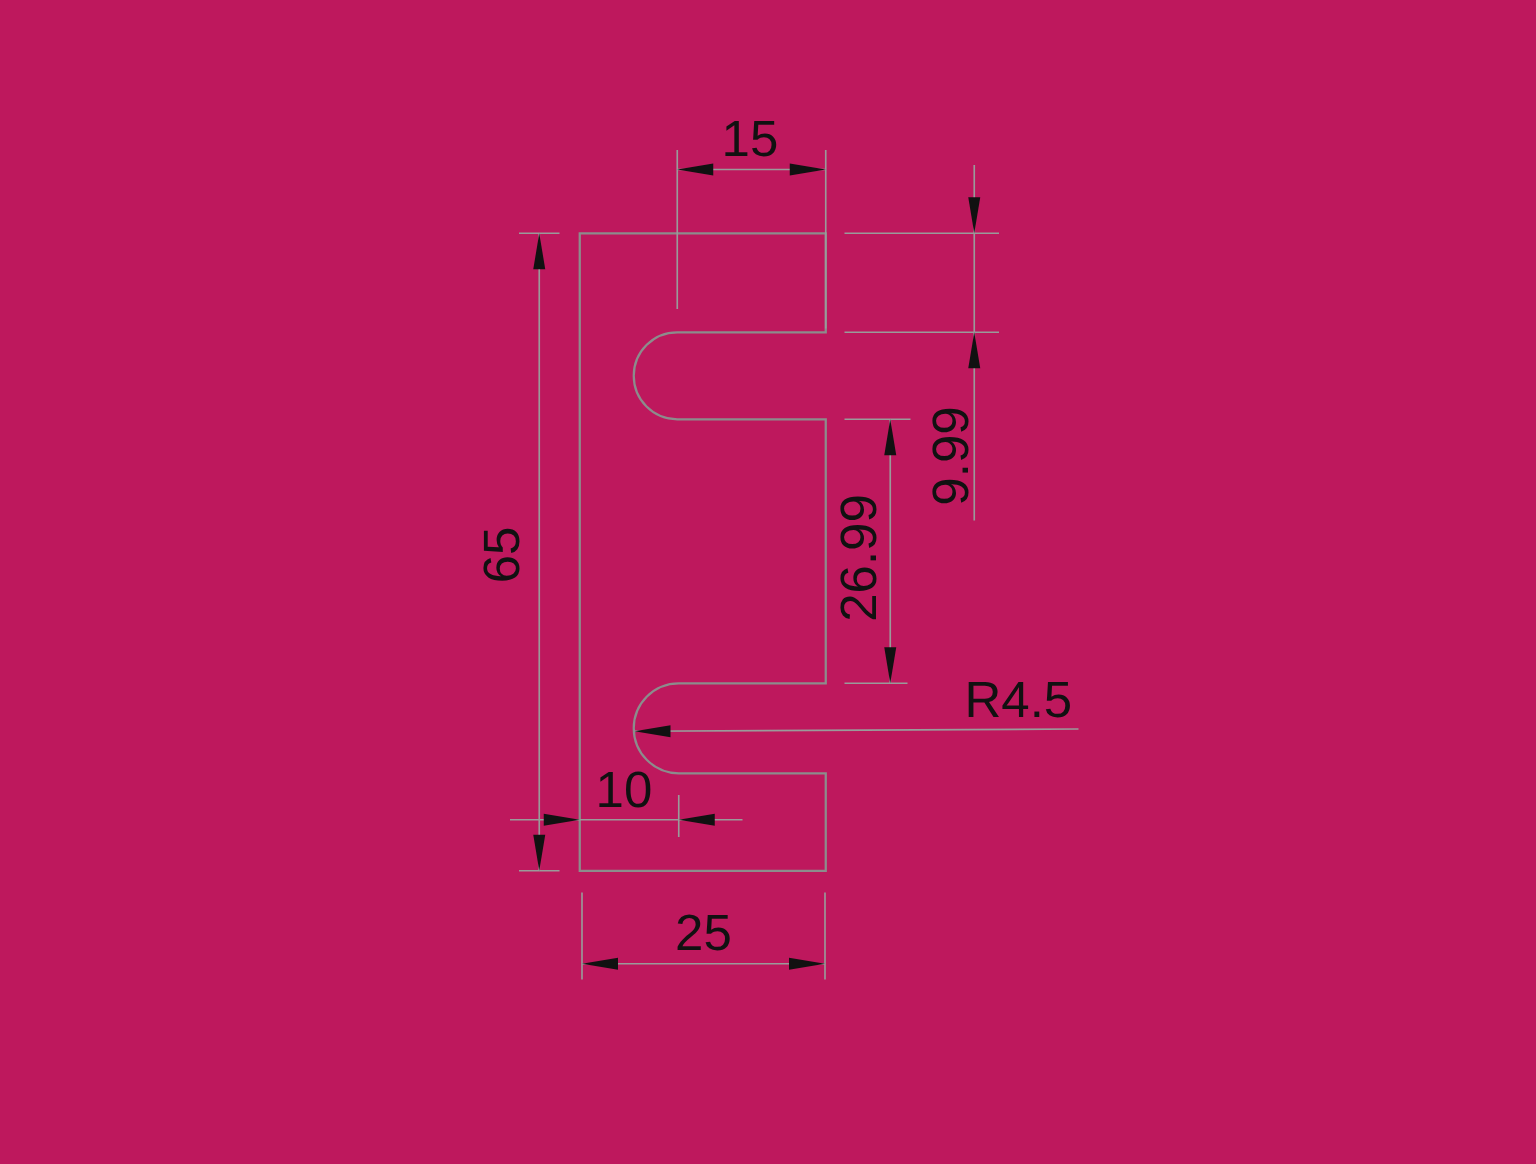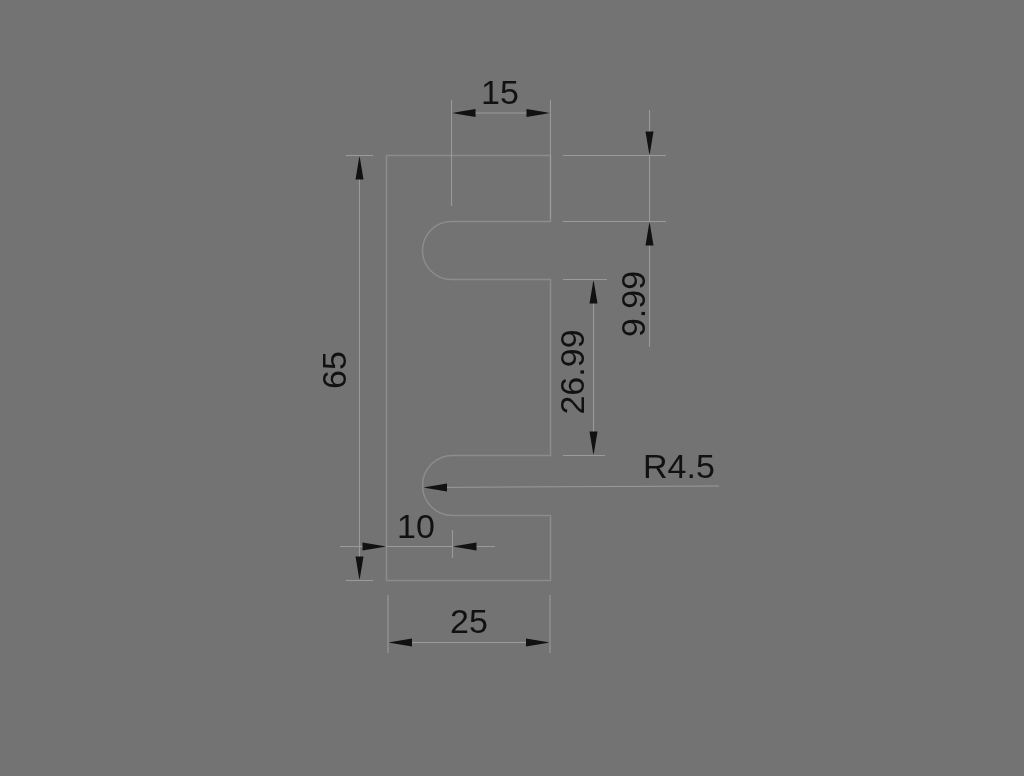--- a/index.html
+++ b/index.html
@@ -5,21 +5,21 @@
   html, body {
     margin: 0;
     padding: 0;
     background: #ffffff;
     font-family: "Liberation Sans", sans-serif;
   }
   .canvas {
     position: relative;
     width: 1024px;
     height: 776px;
-    background: #737373;
+    background: #be185d;
     overflow: hidden;
   }
   svg { display: block; }
   .outline {
     fill: none;
     stroke: #8c8c8c;
     stroke-width: 1.5;
     stroke-linejoin: miter;
   }
   .dimline {

